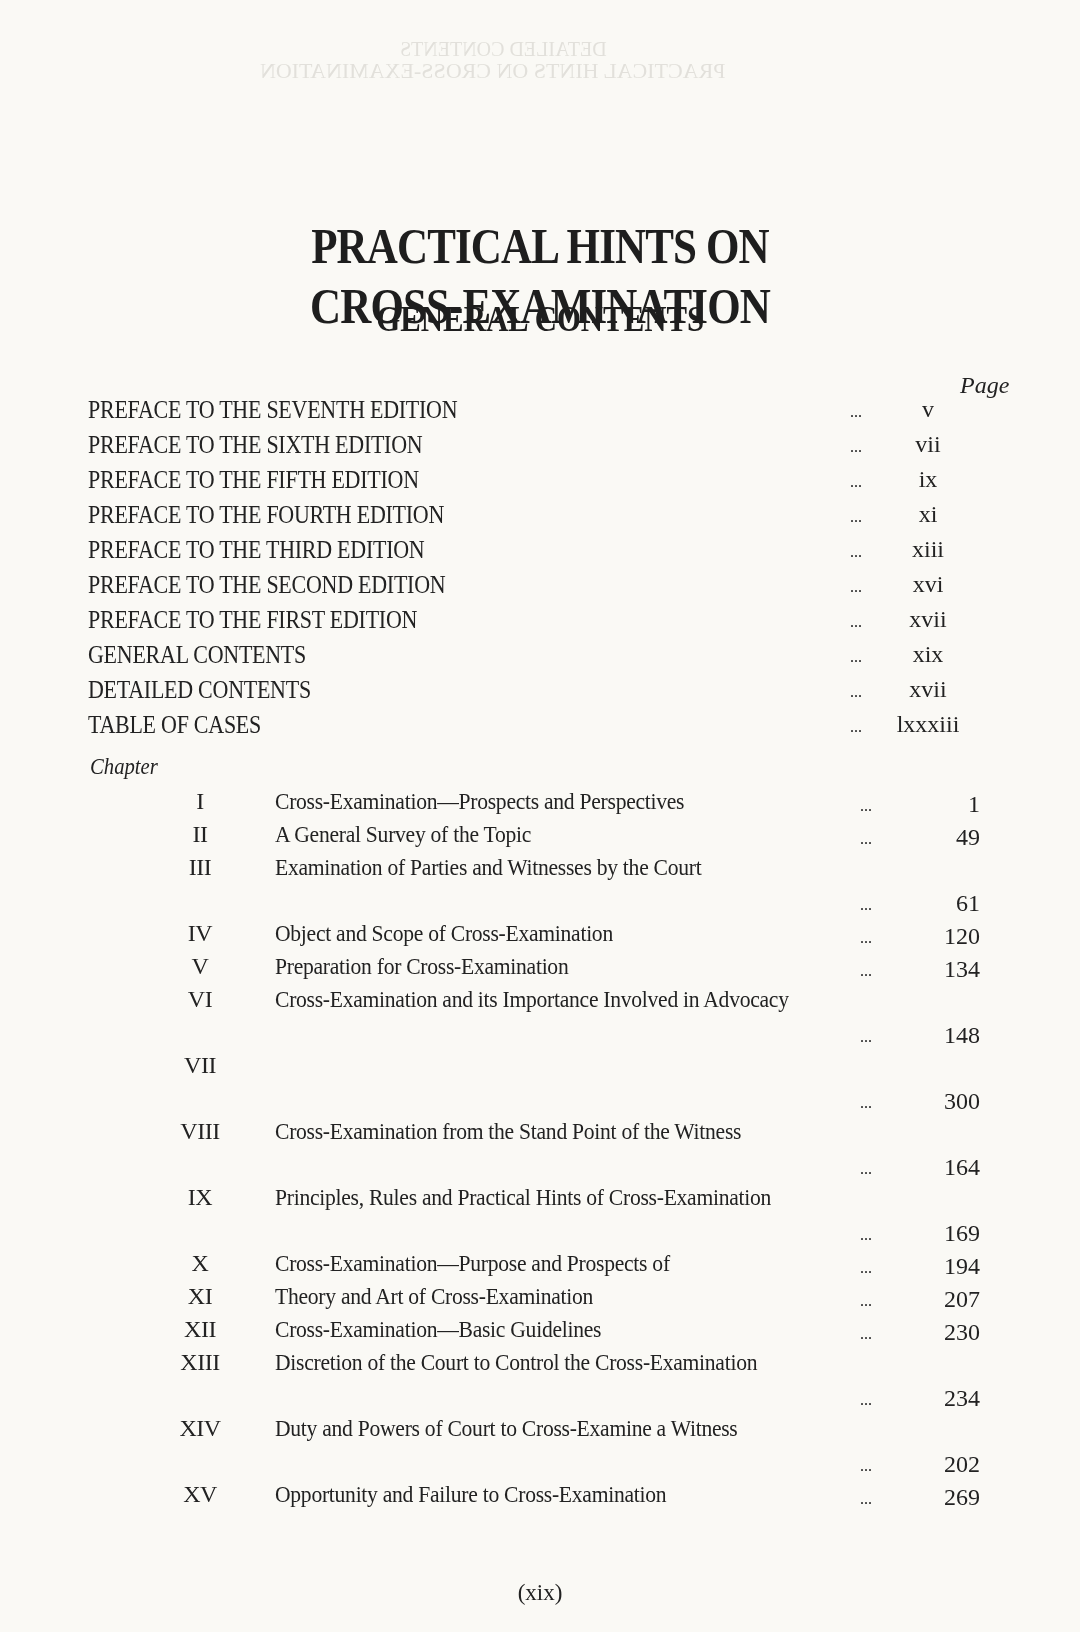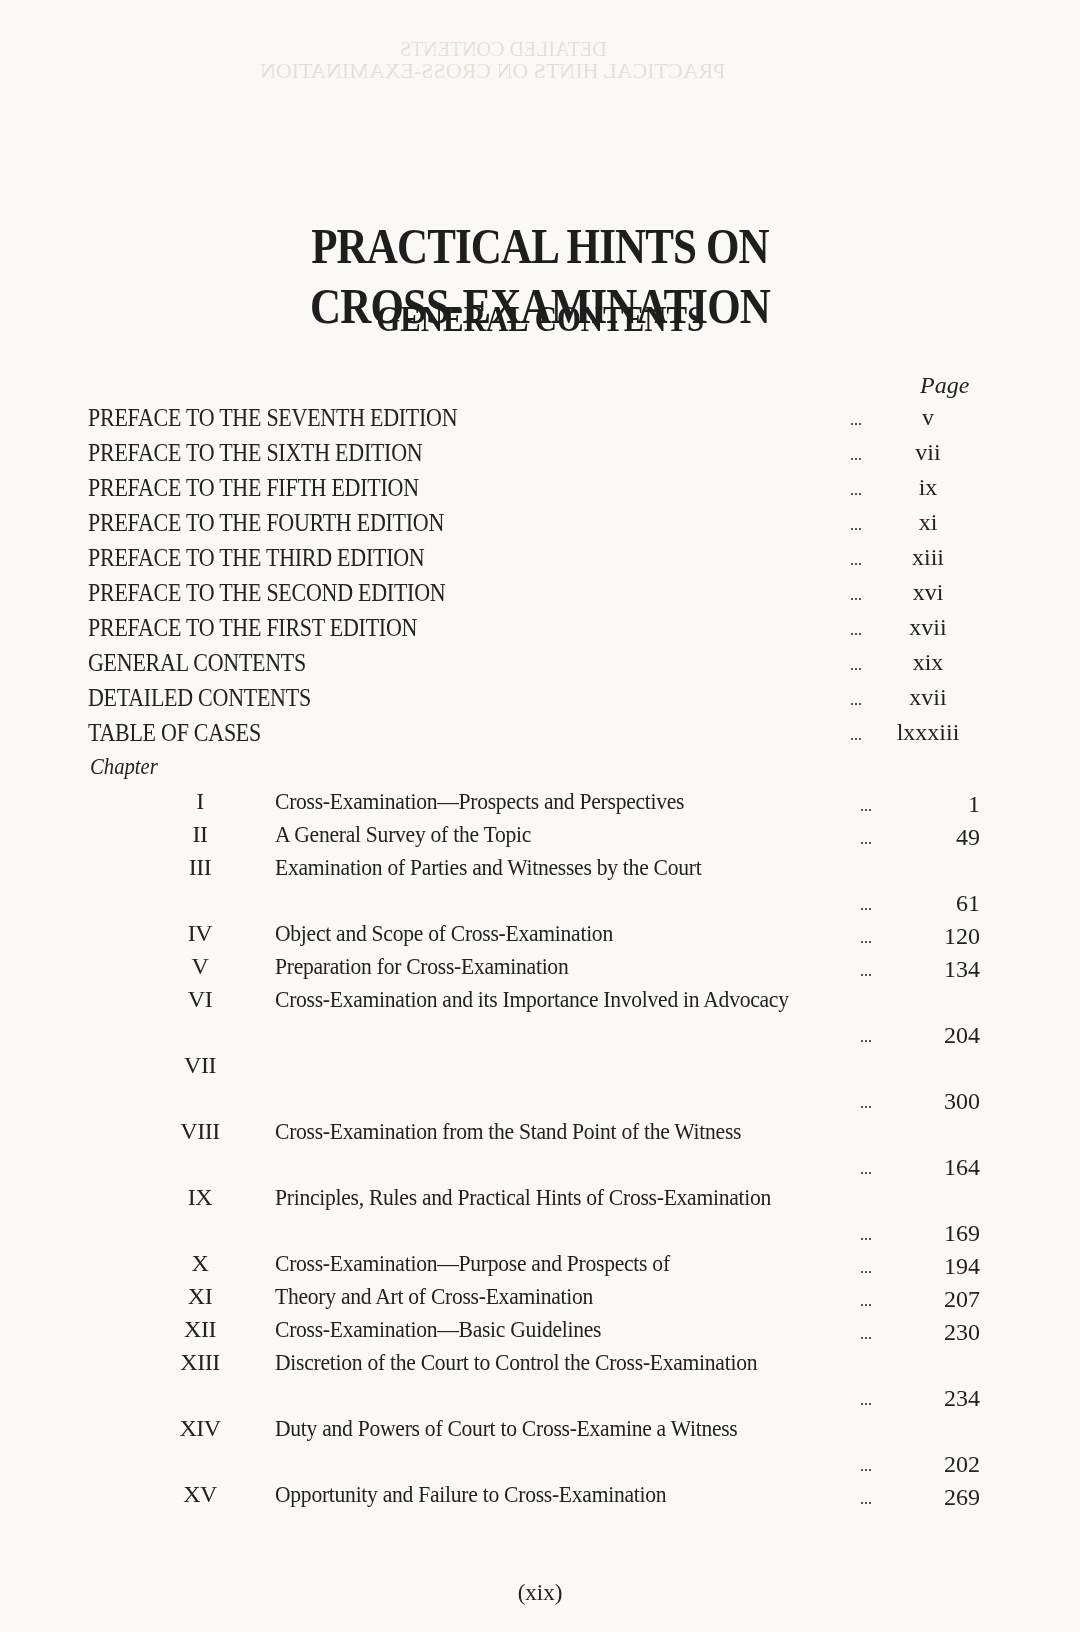--- a/index.html
+++ b/index.html
@@ -47,29 +47,29 @@
       top: 300px;
       text-align: center;
       font-weight: bold;
       font-size: 35px;
       line-height: 40px;
       color: #1e1e1e;
     }
     .section-title span { display: inline-block; transform: scaleX(0.88); }
     .page-head {
       position: absolute;
-      left: 920px;
+      left: 960px;
       top: 372px;
       font-style: italic;
       font-size: 24px;
     }
     .front-list {
       position: absolute;
       left: 88px;
-      top: 400px;
+      top: 392px;
       width: 920px;
     }
     .front-row {
       position: relative;
       height: 35px;
       font-size: 25px;
       line-height: 35px;
     }
     .front-row .label {
       position: absolute;
@@ -258,21 +258,21 @@
     <div class="ch-row" style="height: 33px;">
       <span class="num">V</span>
       <span class="title"><span class="t">Preparation for Cross-Examination</span></span>
       <span class="dots" style="top:5px">...</span>
       <span class="pg" style="top:3px">134</span>
     </div>
     <div class="ch-row" style="height: 66px;">
       <span class="num">VI</span>
       <span class="title"><span class="t">Cross-Examination and its Importance Involved in Advocacy</span></span>
       <span class="dots" style="top:38px">...</span>
-      <span class="pg" style="top:36px">204</span>
+      <span class="pg" style="top:36px">148</span>
     </div>
     <div class="ch-row" style="height: 66px;">
       <span class="num">VII</span>
       <span class="dots" style="top:38px">...</span>
       <span class="pg" style="top:36px">300</span>
     </div>
     <div class="ch-row" style="height: 66px;">
       <span class="num">VIII</span>
       <span class="title"><span class="t">Cross-Examination from the Stand Point of the Witness</span></span>
       <span class="dots" style="top:38px">...</span>

